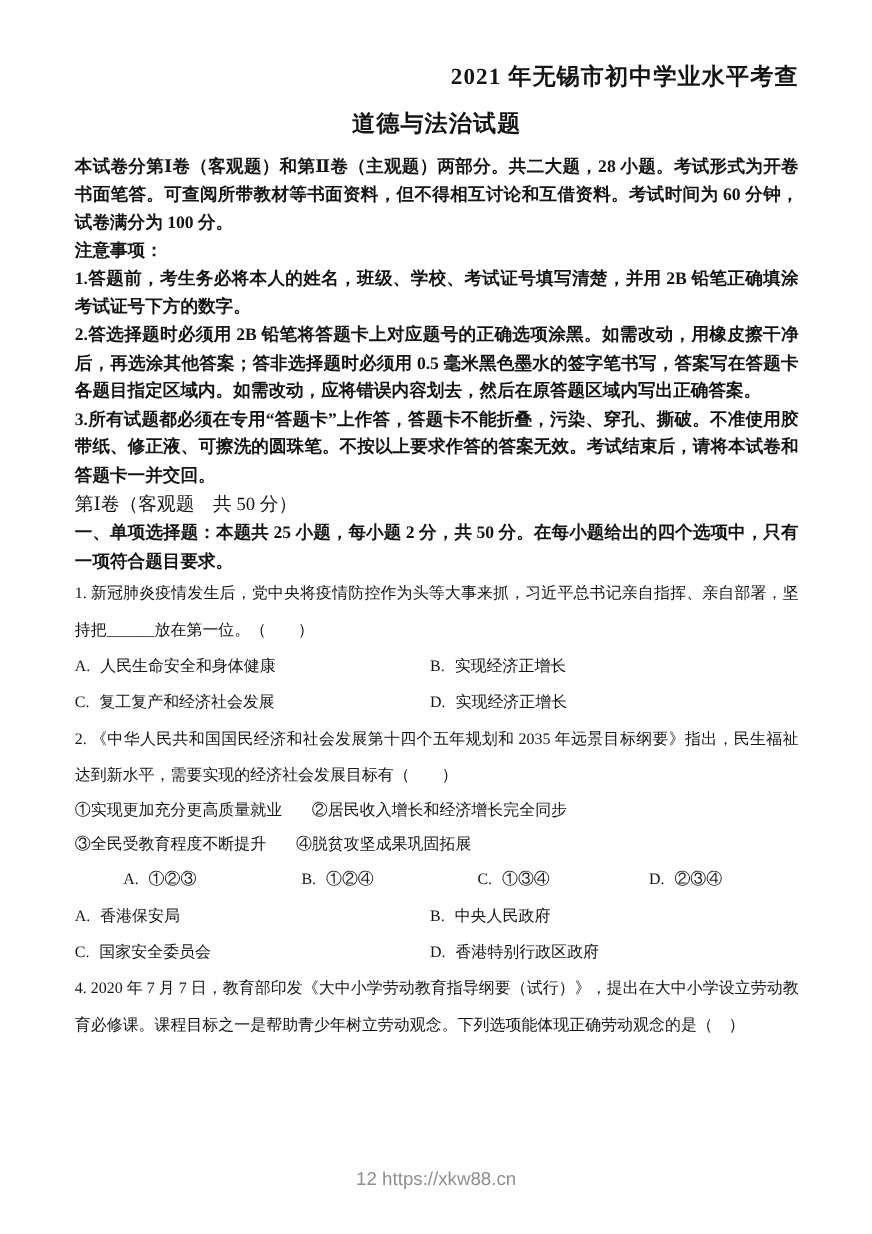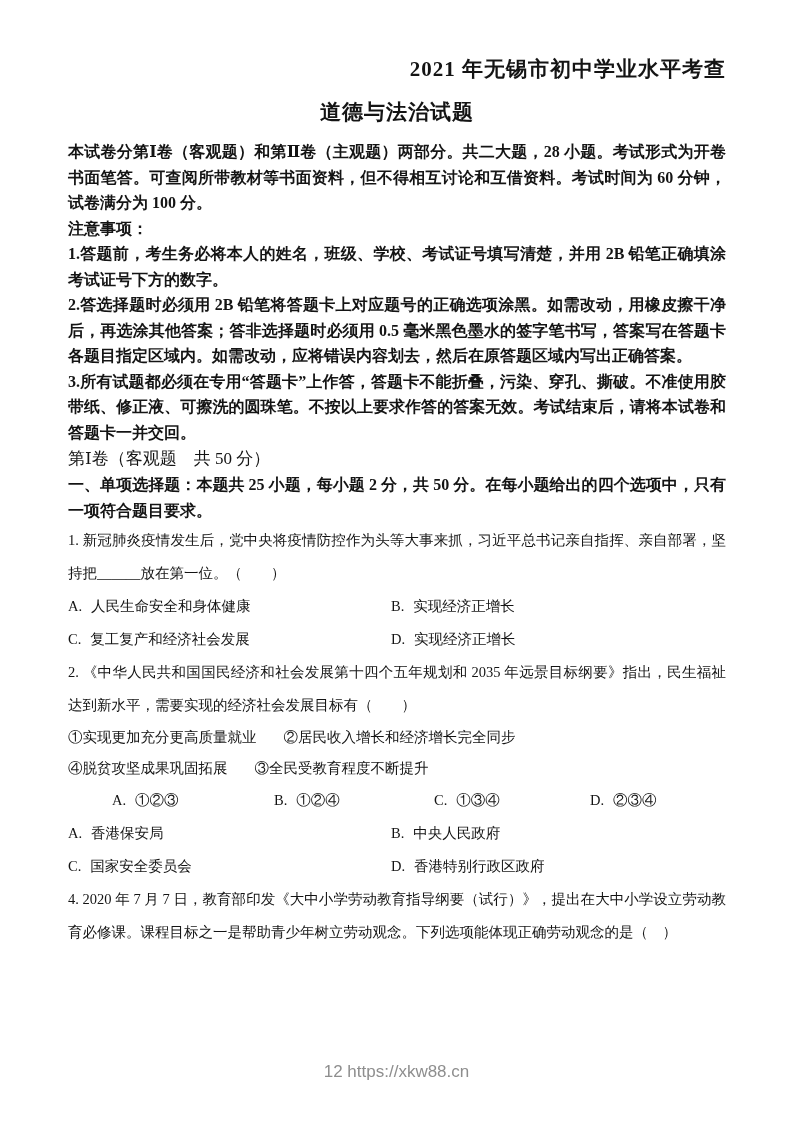--- a/index.html
+++ b/index.html
@@ -119,22 +119,22 @@
     </div>
   </div>
 
   <div class="question">
     <p class="stem">2. 《中华人民共和国国民经济和社会发展第十四个五年规划和 2035 年远景目标纲要》指出，民生福祉达到新水平，需要实现的经济社会发展目标有（　　）</p>
     <div class="sub-options">
       <span>①实现更加充分更高质量就业</span>
       <span>②居民收入增长和经济增长完全同步</span>
     </div>
     <div class="sub-options">
+      <span>③全民受教育程度不断提升</span>
       <span>④脱贫攻坚成果巩固拓展</span>
-      <span>③全民受教育程度不断提升</span>
     </div>
     <div class="options-4col">
       <div class="option"><span class="opt-label">A.</span><span>①②③</span></div>
       <div class="option"><span class="opt-label">B.</span><span>①②④</span></div>
       <div class="option"><span class="opt-label">C.</span><span>①③④</span></div>
       <div class="option"><span class="opt-label">D.</span><span>②③④</span></div>
     </div>
   </div>
 
   <div class="question">

